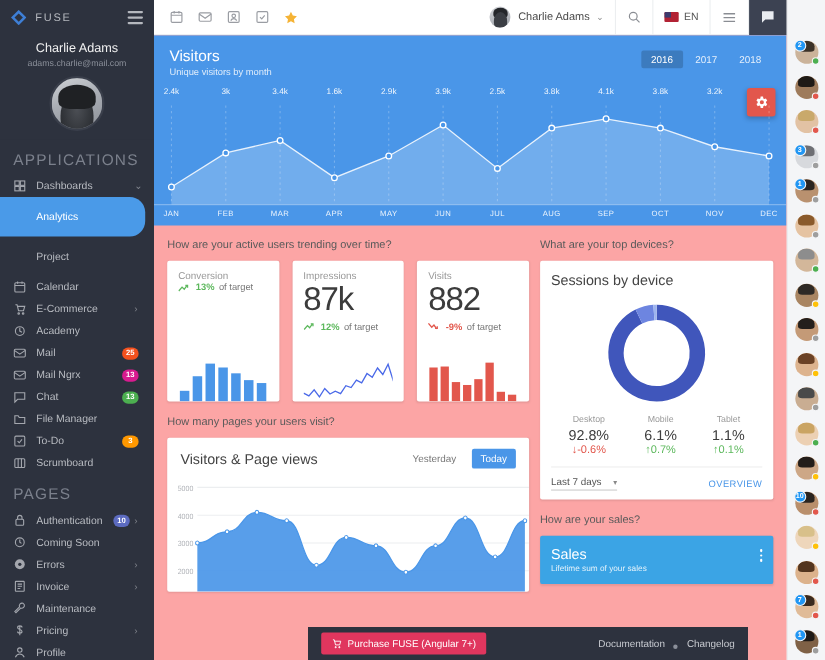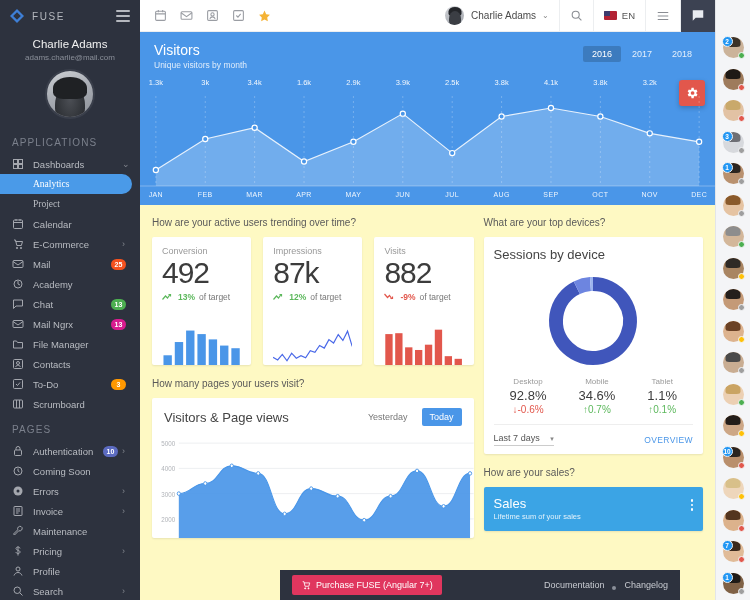--- a/index.html
+++ b/index.html
@@ -38,33 +38,33 @@
     content:''; position:absolute; left:50%; top:14px; width:30px; height:40px;
     transform: translateX(-50%); border-radius: 50% 50% 42% 42%;
     background: radial-gradient(ellipse at 50% 35%, #4c4f55 0%, #34373c 55%, #24262a 100%);
   }
   .sb-avatar::before {
     content:''; position:absolute; left:50%; top:6px; width:34px; height:22px;
     transform:translateX(-50%); border-radius:50% 50% 30% 30%; background:#1f2124; z-index:2;
   }
 
   .sb-scroll { flex: 1; overflow: hidden; background: #2d323e; }
-  .sb-section { font-size: 10px; letter-spacing: 1.1px; color: #7b808c; padding: 10px 12px 6px; }
+  .sb-section { font-size: 14px; letter-spacing: 1.1px; color: #7b808c; padding: 10px 12px 6px; }
   .sb-item {
     display: flex; align-items: center; height: 20px; padding: 0 10px 0 12px;
     color: #b9bcc2; font-size: 9.5px; cursor: pointer; position: relative;
   }
   .sb-item .ic { width: 12px; height: 12px; flex: 0 0 12px; margin-right: 9px; opacity: .85; display:flex; align-items:center; justify-content:center; }
   .sb-item .ic svg { display:block; }
   .sb-item .lbl { flex: 1; white-space: nowrap; overflow: hidden; }
   .sb-item .chev { width: 8px; opacity: .6; font-size: 9px; line-height: 1; }
   .sb-sub { padding-left: 0; }
   .sb-subitem {
-    height: 20px; display: flex; align-items: center; padding-left: 33px;
-    font-size: 9.5px; color: #b9bcc2; cursor: pointer; margin-right: 0; font-family: Liberation Serif, serif;
+    height: 36px; display: flex; align-items: center; padding-left: 33px;
+    font-size: 9.5px; color: #b9bcc2; cursor: pointer; margin-right: 0;
   }
   .sb-subitem.active {
     background: #4a9ae8; color: #fff; border-radius: 0 14px 14px 0; margin-right: 8px;
   }
   .badge {
     min-width: 15px; height: 11px; border-radius: 6px; font-size: 7px; color: #fff;
     display: flex; align-items: center; justify-content: center; padding: 0 3px;
     margin-right: 4px; font-weight: bold;
   }
 
@@ -88,21 +88,21 @@
   .tb-user-av::after { content:''; position:absolute; left:50%; top:5px; width:12px; height:16px;
       transform:translateX(-50%); border-radius:50% 50% 40% 40%; background:#3b3e44; }
   .tb-user-name { font-size: 10px; color: #4a4a4a; }
   .tb-caret { margin-left: 6px; font-size: 8px; color: #888; }
   .tb-flag { width: 13px; height: 9px; margin-right: 5px; position: relative; overflow: hidden;
              background: #b22234; border-radius: 1px; }
   .tb-flag i { position:absolute; left:0; top:0; width:6px; height:5px; background:#3c3b6e; }
   .tb-lang { font-size: 9.5px; color: #555; }
   .tb-chat-cell { background: #3c4252; width: 35px; justify-content: center; }
 
-  .content { flex: 1; overflow: hidden; background: #fef9c3; position: relative; }
+  .content { flex: 1; overflow: hidden; background: #fca5a5; position: relative; }
 
   
   .hero { background: #4a96e8; color: #fff; padding: 10px 14px 0; height: 173px; position: relative; }
   .hero-title { font-size: 14px; font-weight: 400; }
   .hero-sub { font-size: 8.5px; opacity: .82; margin-top: 2px; }
   .hero-years { position: absolute; right: 14px; top: 14px; display: flex; gap: 2px; }
   .yr { font-size: 9px; padding: 3px 9px; border-radius: 2px; cursor: pointer; opacity: .85; }
   .yr.active { background: rgba(0,0,0,.18); opacity: 1; }
   .hero-fab {
     position: absolute; right: 10px; top: 48px; width: 26px; height: 26px;
@@ -252,72 +252,62 @@
               <circle cx="10" cy="20" r="1.4"></circle>
               <circle cx="18" cy="20" r="1.4"></circle>
             </svg>
           </span>
           <span class="lbl">E-Commerce</span>
           <span class="chev">›</span>
         </div>
         <div class="sb-item">
           <span class="ic">
             <svg width="12" height="12" viewBox="0 0 24 24" fill="none" stroke="#b9bcc2" stroke-width="2">
+              <circle cx="12" cy="12" r="8"></circle>
+              <path d="M12 6v6l4 2"></path>
+            </svg>
+          </span>
+          <span class="lbl">Academy</span>
+        </div>
+        <div class="sb-item">
+          <span class="ic">
+            <svg width="12" height="12" viewBox="0 0 24 24" fill="none" stroke="#b9bcc2" stroke-width="2">
               <rect x="2" y="5" width="20" height="14" rx="2"></rect>
               <path d="M2 7l10 7 10-7"></path>
             </svg>
           </span>
           <span class="lbl">Mail</span>
           <span class="badge" style="background:#f4511e">25</span>
         </div>
         <div class="sb-item">
           <span class="ic">
             <svg width="12" height="12" viewBox="0 0 24 24" fill="none" stroke="#b9bcc2" stroke-width="2">
-              <circle cx="12" cy="12" r="8"></circle>
-              <path d="M12 6v6l4 2"></path>
-            </svg>
-          </span>
-          <span class="lbl">Academy</span>
+              <rect x="2" y="5" width="20" height="14" rx="2"></rect>
+              <path d="M2 7l10 7 10-7"></path>
+            </svg>
+          </span>
+          <span class="lbl">Mail Ngrx</span>
+          <span class="badge" style="background:#d81b8f">13</span>
         </div>
         <div class="sb-item">
           <span class="ic">
             <svg width="12" height="12" viewBox="0 0 24 24" fill="none" stroke="#b9bcc2" stroke-width="2">
               <path d="M3 4h18v12H8l-5 5z"></path>
             </svg>
           </span>
           <span class="lbl">Chat</span>
           <span class="badge" style="background:#4caf50">13</span>
         </div>
         <div class="sb-item">
           <span class="ic">
             <svg width="12" height="12" viewBox="0 0 24 24" fill="none" stroke="#b9bcc2" stroke-width="2">
-              <rect x="2" y="5" width="20" height="14" rx="2"></rect>
-              <path d="M2 7l10 7 10-7"></path>
-            </svg>
-          </span>
-          <span class="lbl">Mail Ngrx</span>
-          <span class="badge" style="background:#d81b8f">13</span>
-        </div>
-        <div class="sb-item">
-          <span class="ic">
-            <svg width="12" height="12" viewBox="0 0 24 24" fill="none" stroke="#b9bcc2" stroke-width="2">
               <path d="M3 6h6l2 3h10v11H3z"></path>
             </svg>
           </span>
           <span class="lbl">File Manager</span>
-        </div>
-        <div class="sb-item">
-          <span class="ic">
-            <svg width="12" height="12" viewBox="0 0 24 24" fill="none" stroke="#b9bcc2" stroke-width="2">
-              <rect x="3" y="3" width="18" height="18" rx="2"></rect>
-              <circle cx="12" cy="10" r="3"></circle>
-              <path d="M7 18c1.2-2.4 3-3.4 5-3.4s3.8 1 5 3.4"></path>
-            </svg>
-          </span>
-          <span class="lbl">Contacts</span>
         </div>
         <div class="sb-item">
           <span class="ic">
             <svg width="12" height="12" viewBox="0 0 24 24" fill="none" stroke="#b9bcc2" stroke-width="2">
               <rect x="3" y="3" width="18" height="18" rx="2"></rect>
               <path d="M8 12l3 3 5-6"></path>
             </svg>
           </span>
           <span class="lbl">To-Do</span>
           <span class="badge" style="background:#ff9800">3</span>
@@ -519,21 +509,21 @@
               <circle cx="314.90909090909093" cy="79.09090909091677" r="2.6" fill="#4a96e8" stroke="#fff" stroke-width="1.2"></circle>
               <circle cx="364.72727272727275" cy="42.4545454545698" r="2.6" fill="#4a96e8" stroke="#fff" stroke-width="1.2"></circle>
               <circle cx="414.54545454545456" cy="34.00000000002818" r="2.6" fill="#4a96e8" stroke="#fff" stroke-width="1.2"></circle>
               <circle cx="464.3636363636364" cy="42.4545454545698" r="2.6" fill="#4a96e8" stroke="#fff" stroke-width="1.2"></circle>
               <circle cx="514.1818181818182" cy="59.363636363653015" r="2.6" fill="#4a96e8" stroke="#fff" stroke-width="1.2"></circle>
               <circle cx="564" cy="67.81818181819463" r="2.6" fill="#4a96e8" stroke="#fff" stroke-width="1.2"></circle>
               <line x1="0" y1="112" x2="580" y2="112" stroke="rgba(255,255,255,.3)" stroke-width="1"></line>
             </svg>
         </div>
         <div class="hero-vals" id="hero-vals">
-            <span class="hero-val" style="left: 2.75862%;">1.3k</span>
+            <span class="hero-val" style="left: 2.75862%;">2.4k</span>
             <span class="hero-val" style="left: 11.348%;">3k</span>
             <span class="hero-val" style="left: 19.9373%;">3.4k</span>
             <span class="hero-val" style="left: 28.5266%;">1.6k</span>
             <span class="hero-val" style="left: 37.116%;">2.9k</span>
             <span class="hero-val" style="left: 45.7053%;">3.9k</span>
             <span class="hero-val" style="left: 54.2947%;">2.5k</span>
             <span class="hero-val" style="left: 62.884%;">3.8k</span>
             <span class="hero-val" style="left: 71.4734%;">4.1k</span>
             <span class="hero-val" style="left: 80.0627%;">3.8k</span>
             <span class="hero-val" style="left: 88.652%;">3.2k</span>
@@ -553,21 +543,20 @@
             <span class="hero-month" style="left: 97.2414%;">DEC</span>
           </div>
       </section>
 
       <div class="grid">
         <div class="col-l">
           <div class="qtitle">How are your active users trending over time?</div>
           <div class="widgets" id="widgets">
               <div class="card wcard">
                 <div class="w-label">Conversion</div>
-                <div class="w-num">492</div>
                 <div class="w-delta">
                   <svg width="12" height="9" viewBox="0 0 24 18" fill="none" stroke="#5cb85c" stroke-width="2.4">
                     <path d="M1 15l6-7 4 4 5-7"></path>
                     <path d="M13 5h4v4"></path>
                   </svg>
                   <span class="pct up">13%</span>
                   <span>of target</span>
                 </div>
                 <div class="w-spark">
                   <svg viewBox="0 0 100 50" preserveAspectRatio="none">
@@ -674,21 +663,21 @@
                 </svg>
             </div>
             <div class="dev-stats" id="dev-stats">
                 <div class="dev-col">
                   <div class="dev-name">Desktop</div>
                   <div class="dev-pct">92.8%</div>
                   <div class="dev-chg down">↓-0.6%</div>
                 </div>
                 <div class="dev-col">
                   <div class="dev-name">Mobile</div>
-                  <div class="dev-pct">34.6%</div>
+                  <div class="dev-pct">6.1%</div>
                   <div class="dev-chg up">↑0.7%</div>
                 </div>
                 <div class="dev-col">
                   <div class="dev-name">Tablet</div>
                   <div class="dev-pct">1.1%</div>
                   <div class="dev-chg up">↑0.1%</div>
                 </div>
               </div>
             <div class="dev-foot">
               <div class="dev-sel">

